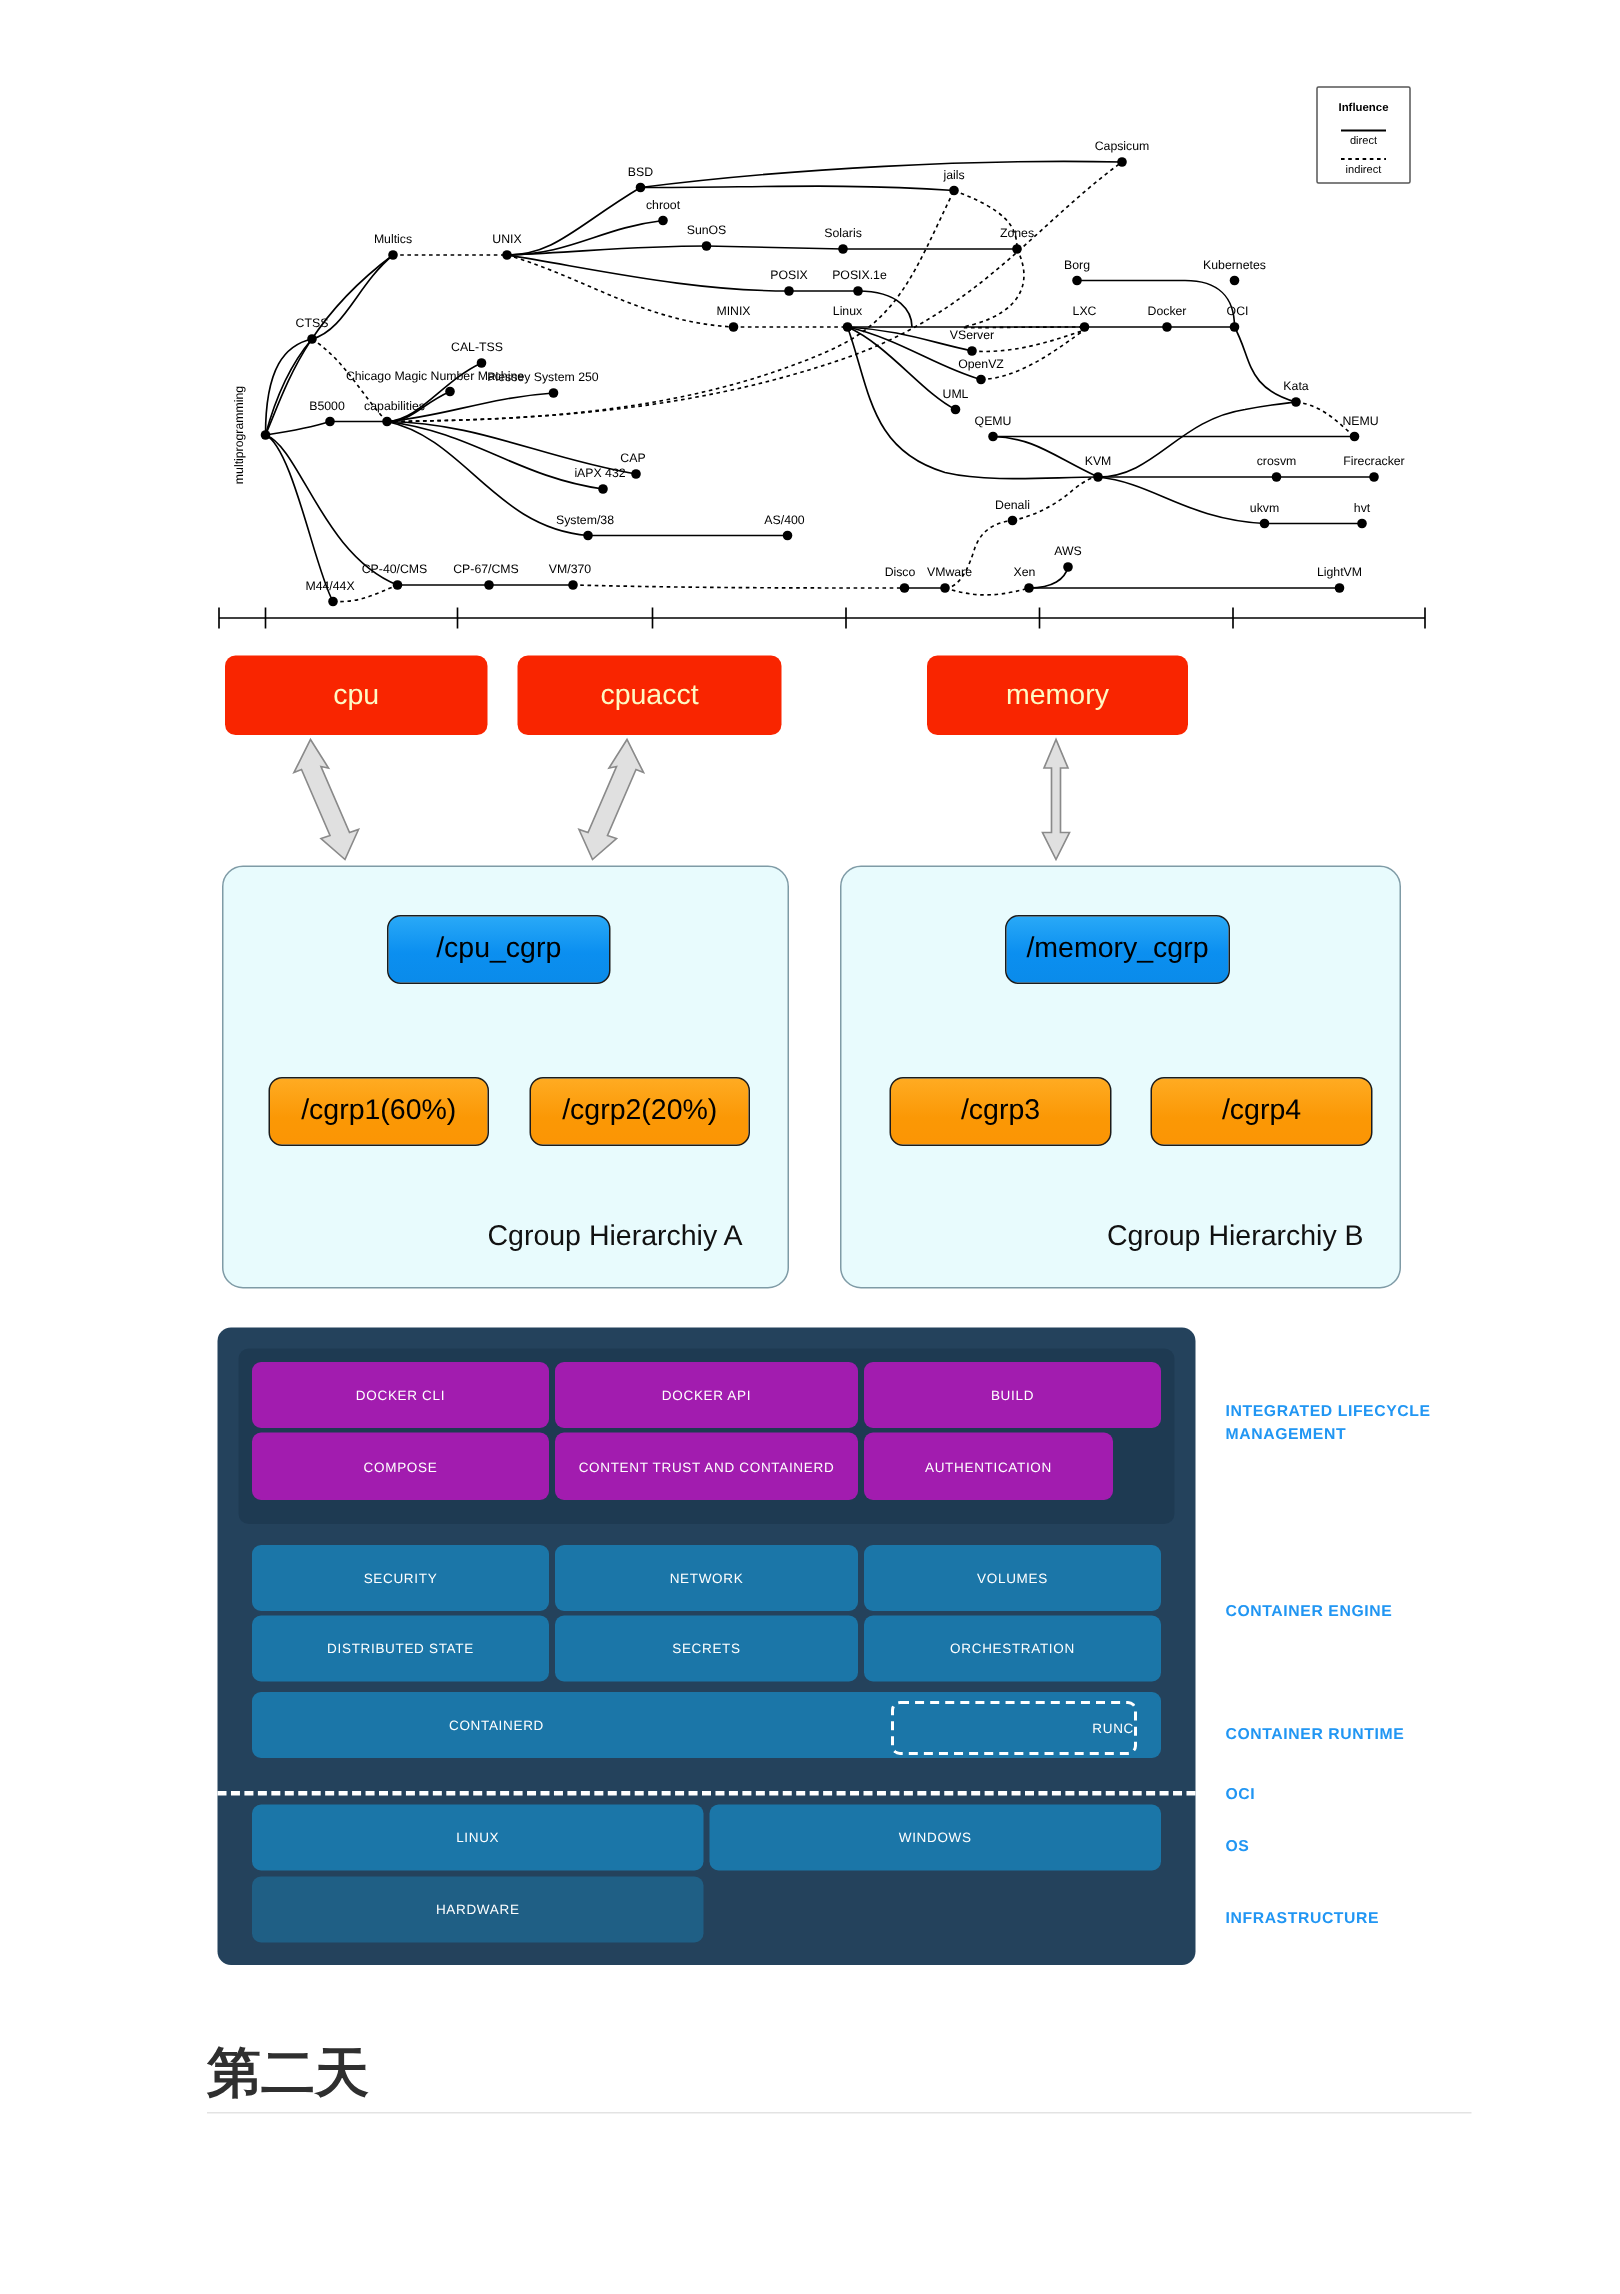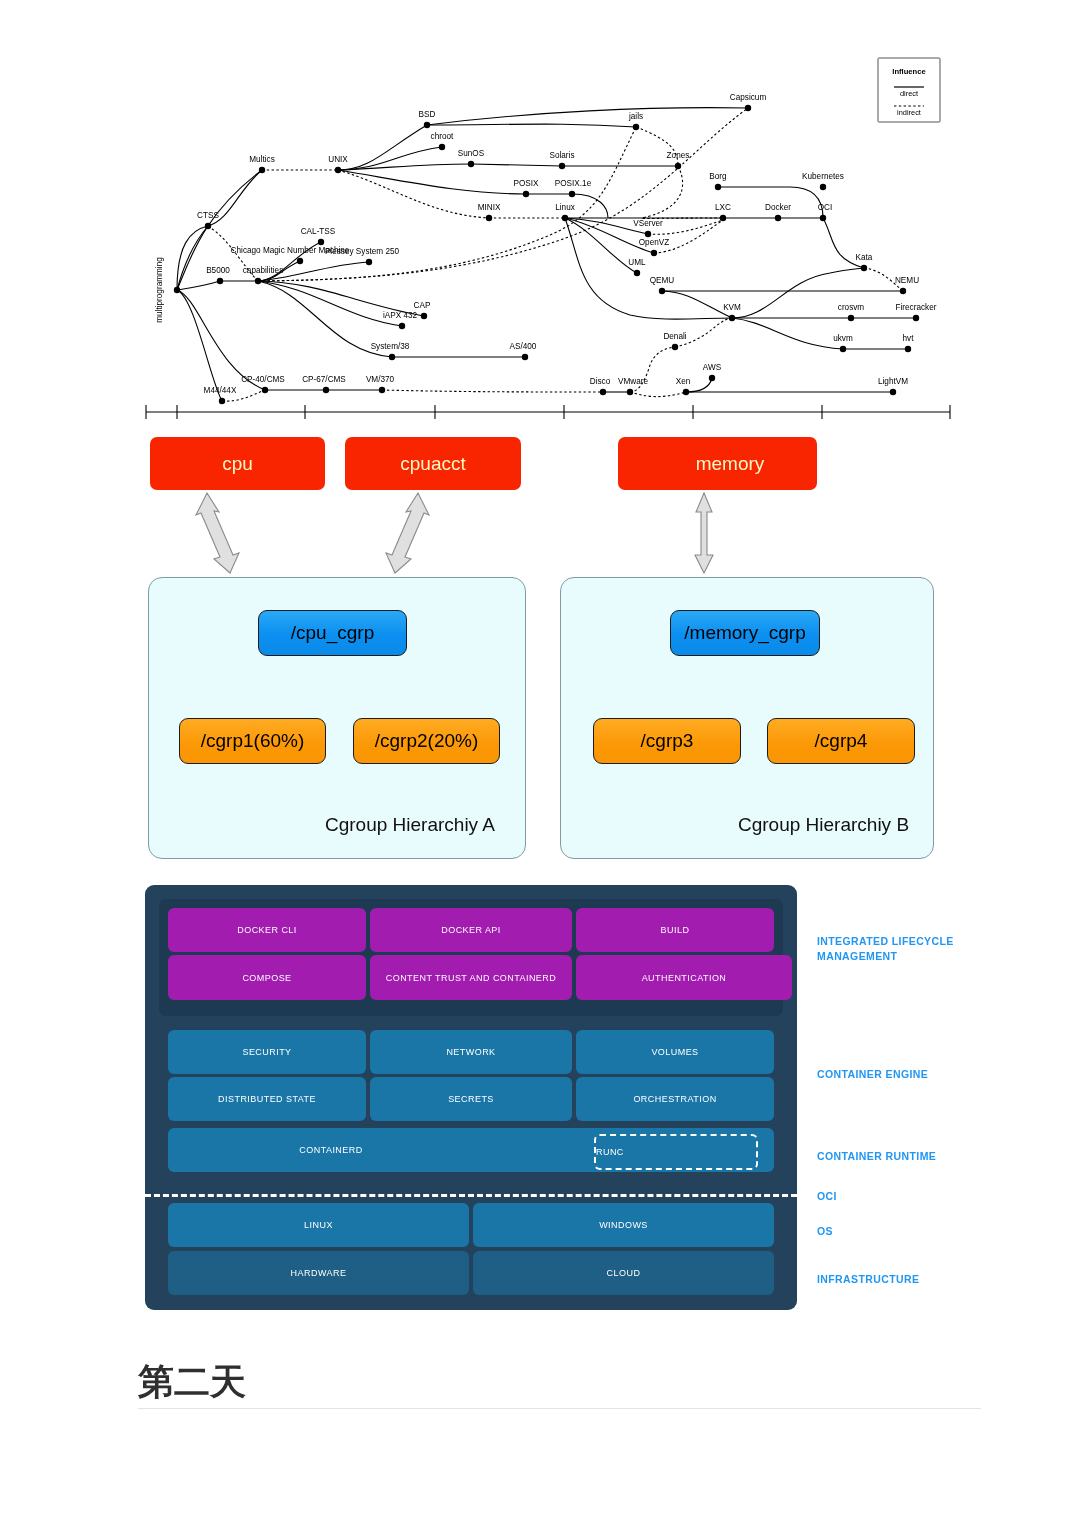--- a/index.html
+++ b/index.html
@@ -36,21 +36,21 @@
 
   
   #docker-figure{position:absolute;left:145px;top:885px;width:800px;height:425px;}
   #docker-panel{position:absolute;left:0;top:0;width:652px;height:425px;background:#24425c;border-radius:9px;}
   .dk-group{position:absolute;background:#1e3a52;border-radius:7px;}
   .dk-tile{position:absolute;border-radius:6px;display:flex;align-items:center;justify-content:center;
      text-align:center;color:#ffffff;font-size:9px;letter-spacing:.45px;line-height:12px;padding:0 6px;box-sizing:border-box;}
   .dk-tile.light{background:#a21caf;}
   .dk-tile.mid{background:#1b76a8;}
   .dk-tile.dark{background:#1f5f85;}
-  .dk-dashed-tile{position:absolute;border:2px dashed #ffffff;border-radius:6px;display:flex;align-items:center;justify-content:flex-start;color:#fff;font-size:9px;letter-spacing:.45px;}
+  .dk-dashed-tile{position:absolute;border:2px dashed #ffffff;border-radius:6px;display:flex;align-items:center;justify-content:flex-end;color:#fff;font-size:9px;letter-spacing:.45px;}
   .dk-divider{position:absolute;border-top:3px dashed #ffffff;}
   .dk-side{position:absolute;color:#2196f3;font-size:10.5px;font-weight:bold;letter-spacing:.4px;line-height:15px;}
 
   
   #footer-heading{position:absolute;left:138px;top:1363px;width:850px;}
   #footer-heading .h-text{font-size:36px;font-weight:bold;color:#2f2f2f;line-height:38px;}
   #footer-heading .h-rule{margin-top:7px;border-bottom:1px solid #e3e3e3;width:843px;}
 </style>
 </head>
 <body>
@@ -291,21 +291,21 @@
       <path class="blue-arrow" d="M664,293 L648,217 L653,216 L633,204 L631,226 L637,224 L652,297 Z"></path>
     </g>
   </svg>
 
   <div class="ctrl-box" style="left:20px;top:12px;width:175px;height:53px;">
     <span>cpu</span>
   </div>
   <div class="ctrl-box" style="left:215px;top:12px;width:176px;height:53px;">
     <span>cpuacct</span>
   </div>
-  <div class="ctrl-box" style="left:488px;top:12px;width:174px;height:53px;padding-left:25px;">
+  <div class="ctrl-box" style="left:488px;top:12px;width:174px;height:53px;">
     <span>memory</span>
   </div>
 
   <div class="hier-panel" style="left:18px;top:152px;width:376px;height:280px;"></div>
   <div class="hier-panel" style="left:430px;top:152px;width:372px;height:280px;"></div>
 
   <div class="node-parent" style="left:128px;top:185px;width:147px;height:44px;">
     <span>/cpu_cgrp</span>
   </div>
   <div class="node-child" style="left:49px;top:293px;width:145px;height:44px;">
@@ -340,21 +340,21 @@
       </div>
     <div class="dk-tile light" style="left:431px;top:23px;width:198px;height:44px;">
       <span>BUILD</span>
       </div>
     <div class="dk-tile light" style="left:23px;top:70px;width:198px;height:45px;">
       <span>COMPOSE</span>
       </div>
     <div class="dk-tile light" style="left:225px;top:70px;width:202px;height:45px;">
       <span>CONTENT TRUST AND CONTAINERD</span>
       </div>
-    <div class="dk-tile light" style="left:431px;top:70px;width:216px;height:45px;">
+    <div class="dk-tile light" style="left:431px;top:70px;width:166px;height:45px;">
       <span>AUTHENTICATION</span>
       </div>
 
     <div class="dk-tile mid" style="left:23px;top:145px;width:198px;height:44px;">
       <span>SECURITY</span>
       </div>
     <div class="dk-tile mid" style="left:225px;top:145px;width:202px;height:44px;">
       <span>NETWORK</span>
       </div>
     <div class="dk-tile mid" style="left:431px;top:145px;width:198px;height:44px;">
@@ -381,23 +381,20 @@
 
     <div class="dk-tile mid" style="left:23px;top:318px;width:301px;height:44px;">
       <span>LINUX</span>
       </div>
     <div class="dk-tile mid" style="left:328px;top:318px;width:301px;height:44px;">
       <span>WINDOWS</span>
       </div>
 
     <div class="dk-tile dark" style="left:23px;top:366px;width:301px;height:44px;">
       <span>HARDWARE</span>
-      </div>
-    <div class="dk-tile dark" style="left:328px;top:366px;width:301px;height:44px;">
-      <span>CLOUD</span>
       </div>
   </div>
 
   <div class="dk-side" style="left:672px;top:49px;width:160px;">INTEGRATED LIFECYCLE MANAGEMENT</div>
   <div class="dk-side" style="left:672px;top:182px;">CONTAINER ENGINE</div>
   <div class="dk-side" style="left:672px;top:264px;">CONTAINER RUNTIME</div>
   <div class="dk-side" style="left:672px;top:304px;">OCI</div>
   <div class="dk-side" style="left:672px;top:339px;">OS</div>
   <div class="dk-side" style="left:672px;top:387px;">INFRASTRUCTURE</div>
 </div>

